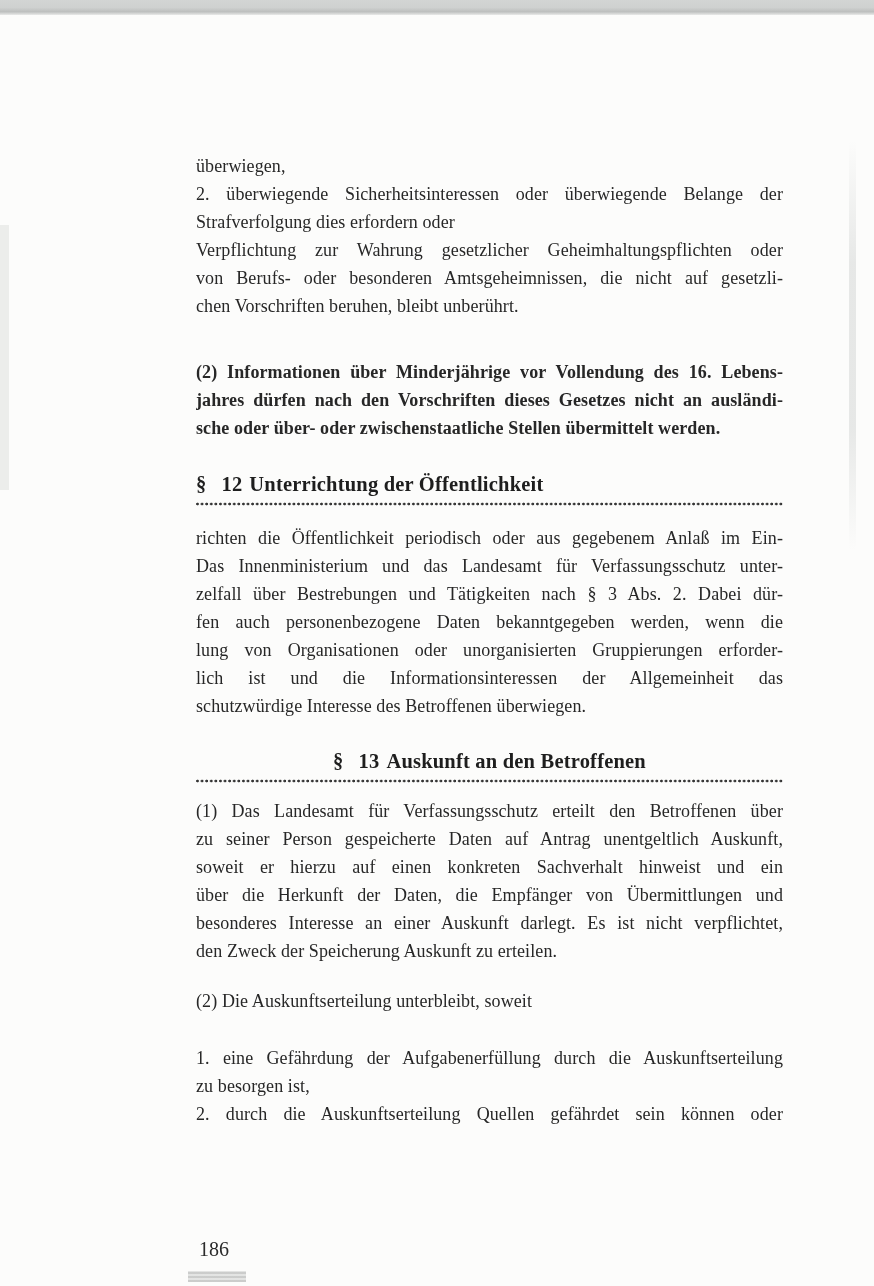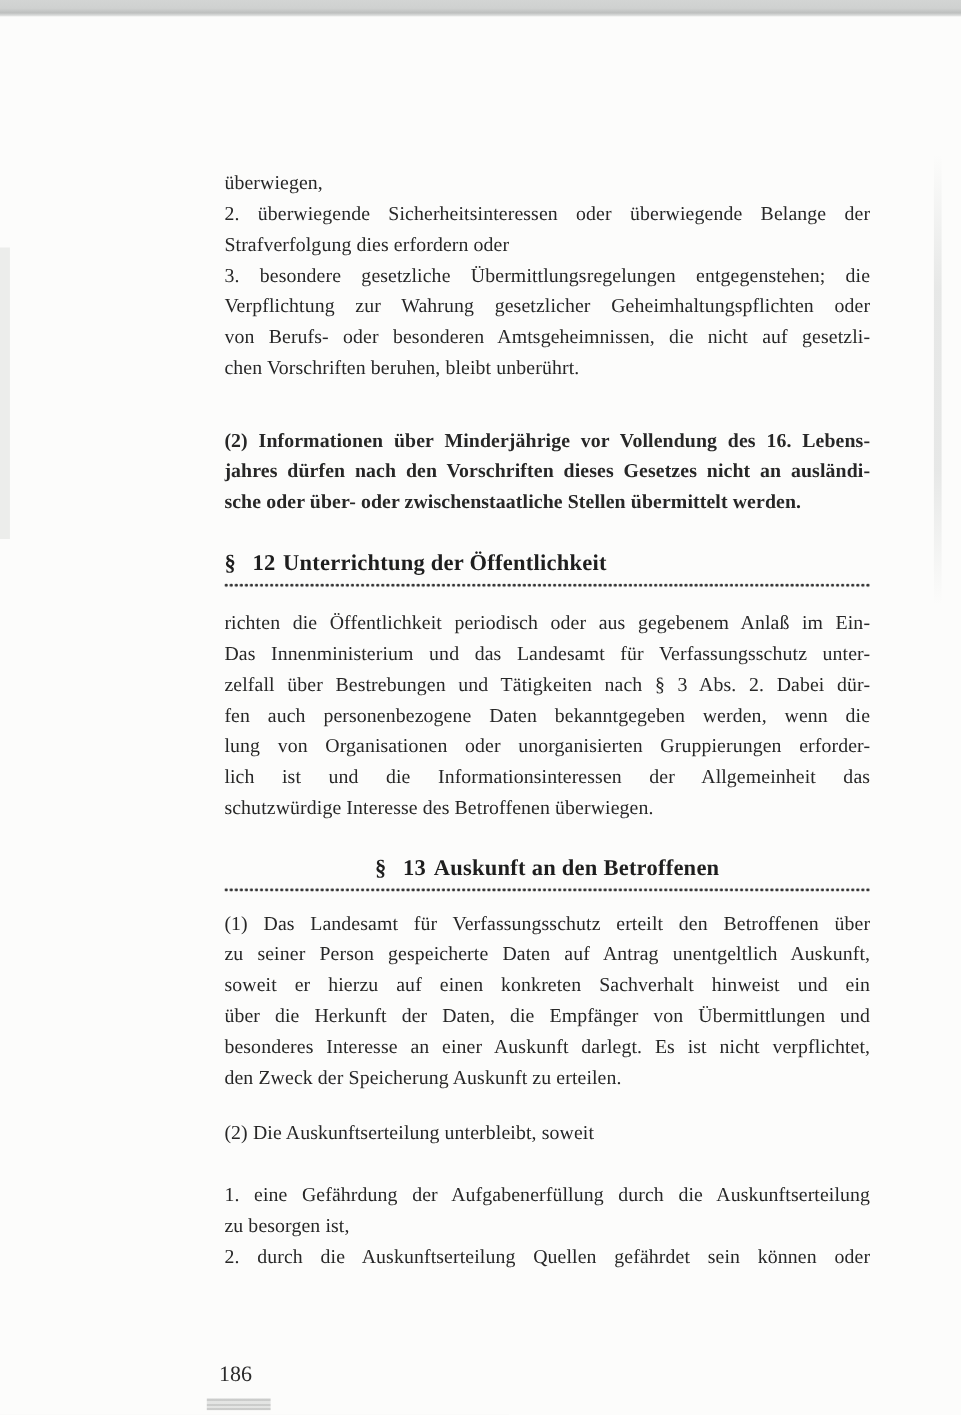--- a/index.html
+++ b/index.html
@@ -27,21 +27,21 @@
     background: linear-gradient(180deg, rgba(181,185,184,0) 0%, rgba(181,185,184,0.30) 30%,
                 rgba(181,185,184,0.30) 70%, rgba(181,185,184,0) 100%);
     border-radius: 4px;
   }
   .streak-left {
     position: absolute; left: 0; top: 225px; width: 9px; height: 265px;
     background: rgba(206,208,207,0.35);
   }
   
   .content {
-    position: absolute; left: 204px; top: 152px; width: 587px;
+    position: absolute; left: 196px; top: 152px; width: 587px;
     font-size: 18px; line-height: 28px;
     letter-spacing: 0.1px;
   }
   .block { margin: 0; }
   .content > .block:nth-child(2) { margin-top: 38px; font-weight: bold; }
   .content > .block:nth-child(3) { margin-top: 27px; }
   .content > .block:nth-child(4) { margin-top: 18px; }
   .content > .block:nth-child(5) { margin-top: 26px; text-align: center; }
   .content > .block:nth-child(6) { margin-top: 14px; }
   .content > .block:nth-child(7) { margin-top: 22px; }
@@ -92,21 +92,20 @@
 <div class="page">
   <div class="scan-edge"></div>
   <div class="streak-right"></div>
   <div class="streak-left"></div>
 
   <div class="content" id="content">
       <div class="block para">
         <div class="line">überwiegen,</div>
         <div class="line j">2. überwiegende Sicherheitsinteressen oder überwiegende Belange der</div>
         <div class="line">Strafverfolgung dies erfordern oder</div>
-        <div class="line j">3. besondere gesetzliche Übermittlungsregelungen entgegenstehen; die</div>
         <div class="line j">Verpflichtung zur Wahrung gesetzlicher Geheimhaltungspflichten oder</div>
         <div class="line j">von Berufs- oder besonderen Amtsgeheimnissen, die nicht auf gesetzli-</div>
         <div class="line">chen Vorschriften beruhen, bleibt unberührt.</div>
       </div>
       <div class="block para">
         <div class="line j">(2) Informationen über Minderjährige vor Vollendung des 16. Lebens-</div>
         <div class="line j">jahres dürfen nach den Vorschriften dieses Gesetzes nicht an ausländi-</div>
         <div class="line">sche oder über- oder zwischenstaatliche Stellen übermittelt werden.</div>
       </div>
       <div class="block heading"><span class="sec">§</span><span class="num">12</span><span class="title">Unterrichtung der Öffentlichkeit</span></div>

